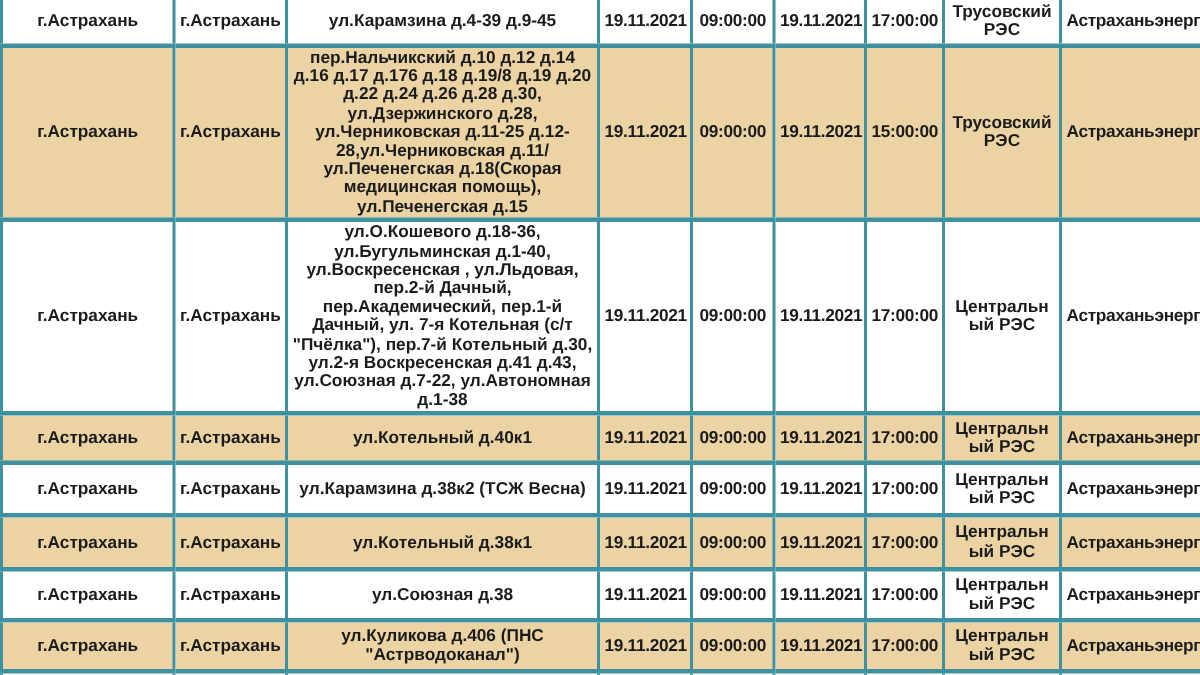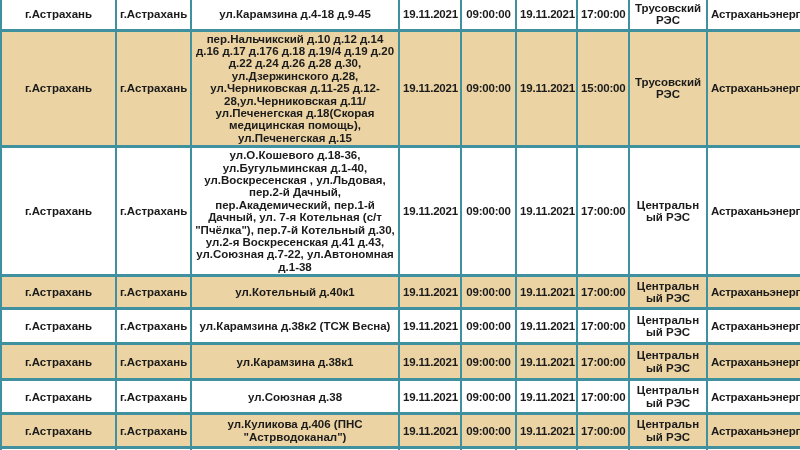--- a/index.html
+++ b/index.html
@@ -67,32 +67,32 @@
     <col style="width:55px">
     <col style="width:61px">
     <col style="width:52px">
     <col style="width:78px">
     <col style="width:94px">
   </colgroup>
   <tbody>
       <tr>
         <td class="col-city">г.Астрахань</td>
         <td class="col-settlement">г.Астрахань</td>
-        <td class="col-address">ул.Карамзина д.4-18 д.9-45</td>
+        <td class="col-address">ул.Карамзина д.4-39 д.9-45</td>
         <td class="col-start_date">19.11.2021</td>
         <td class="col-start_time">09:00:00</td>
         <td class="col-end_date">19.11.2021</td>
         <td class="col-end_time">17:00:00</td>
         <td class="col-res">Трусовский РЭС</td>
         <td class="col-org">Астраханьэнерго</td>
       </tr>
       <tr>
         <td class="col-city">г.Астрахань</td>
         <td class="col-settlement">г.Астрахань</td>
-        <td class="col-address">пер.Нальчикский д.10 д.12 д.14 д.16 д.17 д.176 д.18 д.19/4 д.19 д.20 д.22 д.24 д.26 д.28 д.30, ул.Дзержинского д.28, ул.Черниковская д.11-25 д.12-28,ул.Черниковская д.11/ул.Печенегская д.18(Скорая медицинская помощь), ул.Печенегская д.15</td>
+        <td class="col-address">пер.Нальчикский д.10 д.12 д.14 д.16 д.17 д.176 д.18 д.19/8 д.19 д.20 д.22 д.24 д.26 д.28 д.30, ул.Дзержинского д.28, ул.Черниковская д.11-25 д.12-28,ул.Черниковская д.11/ул.Печенегская д.18(Скорая медицинская помощь), ул.Печенегская д.15</td>
         <td class="col-start_date">19.11.2021</td>
         <td class="col-start_time">09:00:00</td>
         <td class="col-end_date">19.11.2021</td>
         <td class="col-end_time">15:00:00</td>
         <td class="col-res">Трусовский РЭС</td>
         <td class="col-org">Астраханьэнерго</td>
       </tr>
       <tr>
         <td class="col-city">г.Астрахань</td>
         <td class="col-settlement">г.Астрахань</td>
@@ -122,21 +122,21 @@
         <td class="col-start_date">19.11.2021</td>
         <td class="col-start_time">09:00:00</td>
         <td class="col-end_date">19.11.2021</td>
         <td class="col-end_time">17:00:00</td>
         <td class="col-res">Центральный РЭС</td>
         <td class="col-org">Астраханьэнерго</td>
       </tr>
       <tr>
         <td class="col-city">г.Астрахань</td>
         <td class="col-settlement">г.Астрахань</td>
-        <td class="col-address">ул.Карамзина д.38к1</td>
+        <td class="col-address">ул.Котельный д.38к1</td>
         <td class="col-start_date">19.11.2021</td>
         <td class="col-start_time">09:00:00</td>
         <td class="col-end_date">19.11.2021</td>
         <td class="col-end_time">17:00:00</td>
         <td class="col-res">Центральный РЭС</td>
         <td class="col-org">Астраханьэнерго</td>
       </tr>
       <tr>
         <td class="col-city">г.Астрахань</td>
         <td class="col-settlement">г.Астрахань</td>

